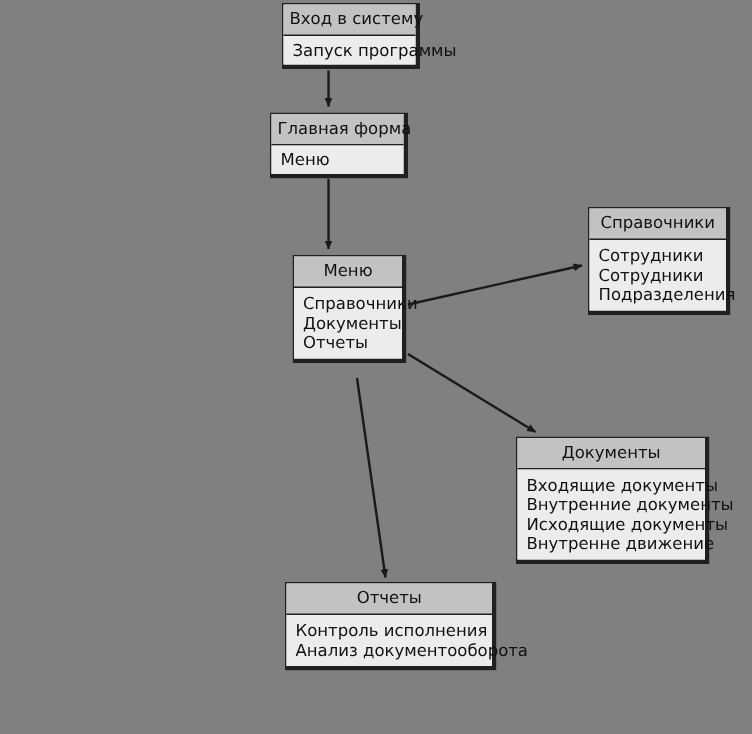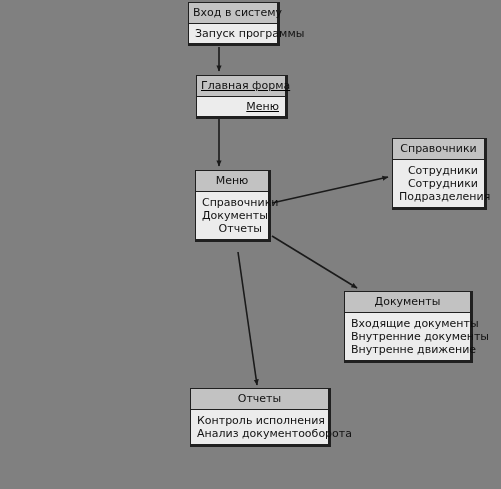--- a/index.html
+++ b/index.html
@@ -44,32 +44,31 @@
     text-align: center;
     padding: 3px 4px 3px 4px;
     white-space: nowrap;
   }
   .node-body {
     background: #ececec;
     color: #111111;
     font-size: 11px;
     line-height: 13px;
     padding: 4px 6px 4px 6px;
-    text-align: right;
     white-space: nowrap;
   }
   .node-body.compact {
     padding: 3px 6px 3px 6px;
   }
   .node-body .row {
     display: block;
   }
   
   #node-login      { left: 188px; top: 2px;   width: 92px;  }
-  #node-mainform   { left: 196px; top: 75px;  width: 92px; text-decoration: underline;  }
+  #node-mainform   { left: 180px; top: 75px;  width: 92px;  }
   #node-menu       { left: 195px; top: 170px; width: 76px;  }
   #node-refbooks   { left: 392px; top: 138px; width: 95px;  }
   #node-documents  { left: 344px; top: 291px; width: 129px; }
   #node-reports    { left: 190px; top: 388px; width: 141px; }
 </style>
 </head>
 <body>
 
 <div id="canvas">
 
@@ -121,20 +120,21 @@
       <span class="row">Сотрудники</span>
       <span class="row">Подразделения</span>
     </div>
   </div>
 
   <div class="node" id="node-documents">
     <div class="node-header">Документы</div>
     <div class="node-body">
       <span class="row">Входящие документы</span>
       <span class="row">Внутренние документы</span>
+      <span class="row">Исходящие документы</span>
       <span class="row">Внутренне движение</span>
     </div>
   </div>
 
   <div class="node" id="node-reports">
     <div class="node-header">Отчеты</div>
     <div class="node-body">
       <span class="row">Контроль исполнения</span>
       <span class="row">Анализ документооборота</span>
     </div>

